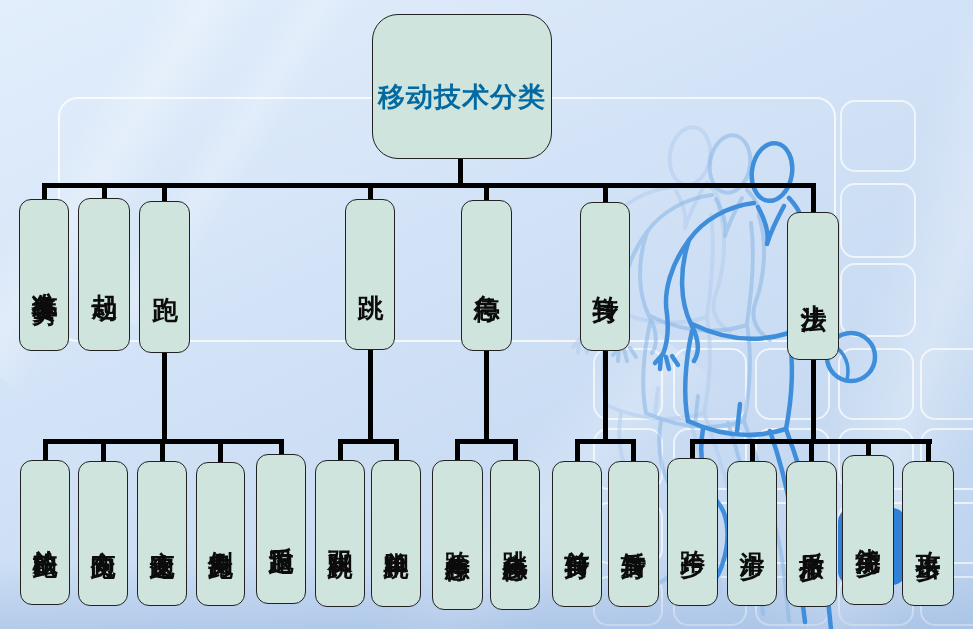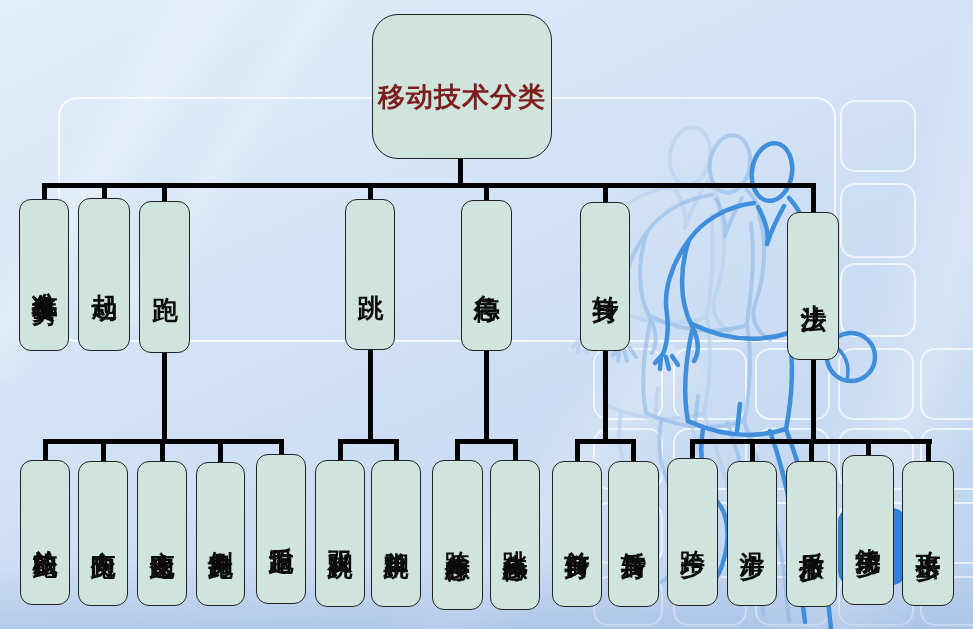--- a/index.html
+++ b/index.html
@@ -17,21 +17,21 @@
     background:linear-gradient(to top,rgba(150,180,222,.45),rgba(150,180,222,0));}
   .player{position:absolute;z-index:10;left:0;top:0;pointer-events:none;}
   
   .conn{position:absolute;background:#000;z-index:20;}
   .conn.v{width:5px;}
   .conn.h{height:5px;}
   
   .node{position:absolute;z-index:30;background:#cfe4dd;border:1.7px solid #222;
     border-radius:12px;box-sizing:border-box;display:flex;align-items:center;justify-content:center;}
   .node.root{border-radius:26px;}
-  .root-label{font-size:27px;font-weight:700;letter-spacing:1px;color:#7f1d1d;white-space:nowrap;margin-top:21px;}
+  .root-label{font-size:27px;font-weight:700;letter-spacing:1px;color:#0369a1;white-space:nowrap;margin-top:21px;}
   .vtext{writing-mode:vertical-rl;text-orientation:upright;line-height:1;
     font-weight:700;color:#0c0c0c;}
   .l2 .vtext{font-size:26px;letter-spacing:2px;}
   .l3 .vtext{font-size:25px;letter-spacing:2px;}
 </style>
 </head>
 <body>
 
 <div class="stage">
 

